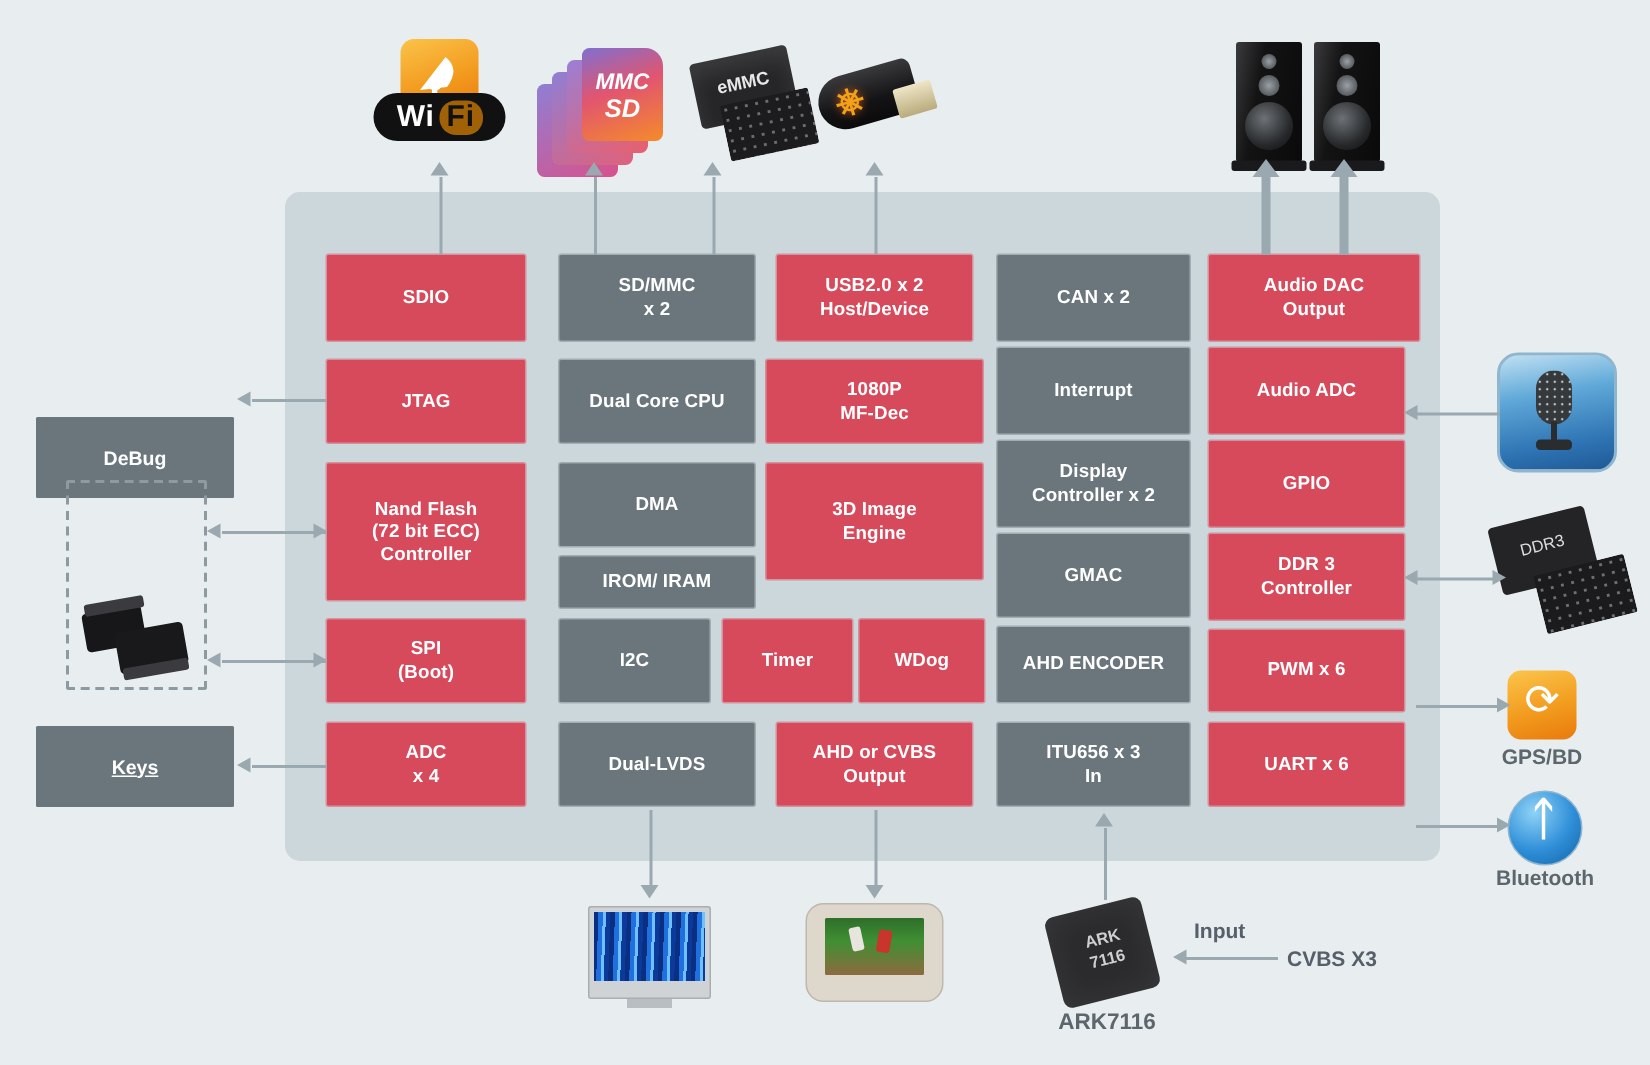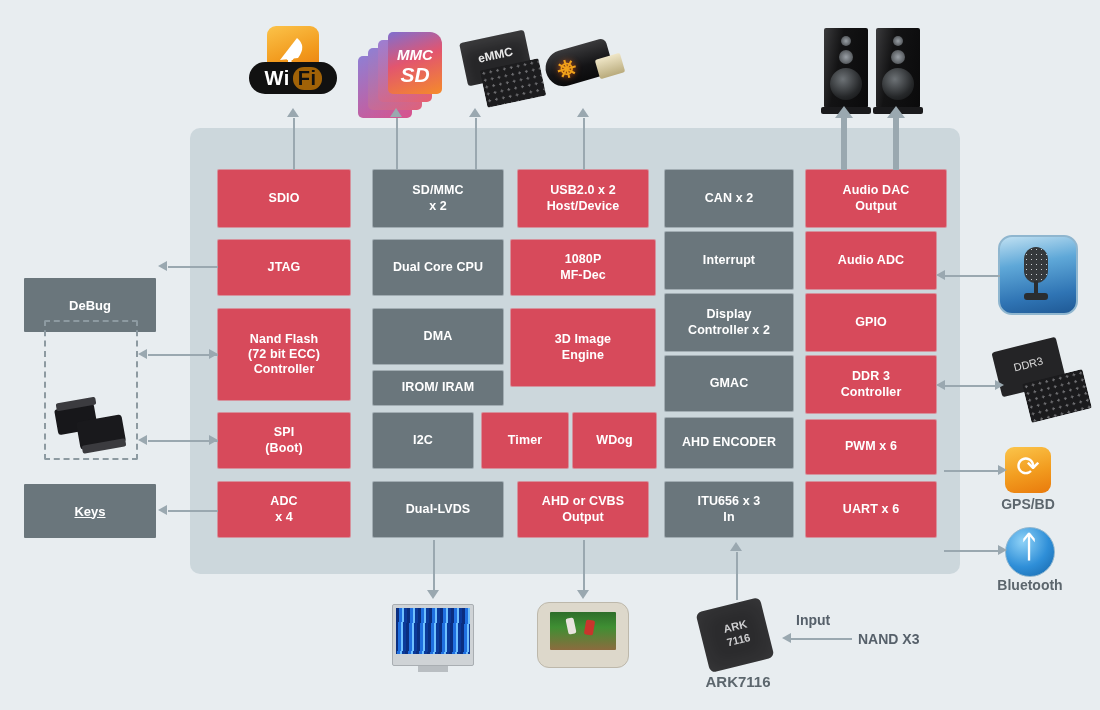--- a/index.html
+++ b/index.html
@@ -338,21 +338,21 @@
       <span class="fi">Fi</span>
   </div>
 </div>
 
 <div class="icon" id="icon-sdmmc" style="left:358px;top:32px;width:92px;height:74px;">
   <div class="sdcard" style="left:0;top:24px;background:linear-gradient(150deg,#8f7fd4,#d9518b);"></div>
   <div class="sdcard" style="left:10px;top:16px;background:linear-gradient(150deg,#8f7fd4,#e0617a);"></div>
   <div class="sdcard" style="left:20px;top:8px;background:linear-gradient(150deg,#9b7fd4,#e85f6d);"></div>
   <div class="sdcard" style="left:30px;top:0;background:linear-gradient(160deg,#7f6fd0 0%,#e2556f 45%,#f58b2a 100%);">
     <div style="position:absolute;left:0;right:0;top:14px;text-align:center;color:#fff;font-weight:bold;font-size:15px;font-style:italic;">MMC</div>
-    <div style="position:absolute;left:0;right:0;top:31px;text-align:center;color:#fff;font-weight:bold;font-size:21px;font-style:italic;">SD</div>
+    <div style="position:absolute;left:0;right:0;top:31px;text-align:center;color:#fff;font-weight:bold;font-size:17px;font-style:italic;">SD</div>
   </div>
 </div>
 
 <div class="icon" id="icon-emmc" style="left:455px;top:34px;width:92px;height:72px;">
   <div class="chip1">
     <div class="t">eMMC</div>
   </div>
   <div class="chip2"></div>
 </div>
 
@@ -450,15 +450,15 @@
 
 <div class="icon" id="icon-ark" style="left:702px;top:604px;width:70px;height:66px;">
   <div class="pkg"></div>
   <div class="lbl">ARK<br>7116</div>
 </div>
 <div class="caption" style="left:688px;top:673px;width:100px;font-size:15px;">ARK7116</div>
 <div class="ln v" style="left:736px;top:552px;height:48px;"></div>
 <div class="arw up" style="left:730px;top:542px;"></div>
 
 <div class="smalltext" style="left:796px;top:612px;">Input</div>
-<div class="smalltext" style="left:858px;top:631px;">NAND X3</div>
+<div class="smalltext" style="left:858px;top:631px;">CVBS X3</div>
 <div class="ln h" style="left:790px;top:638px;width:62px;"></div>
 <div class="arw left" style="left:782px;top:633px;"></div>
 
 </body></html>

